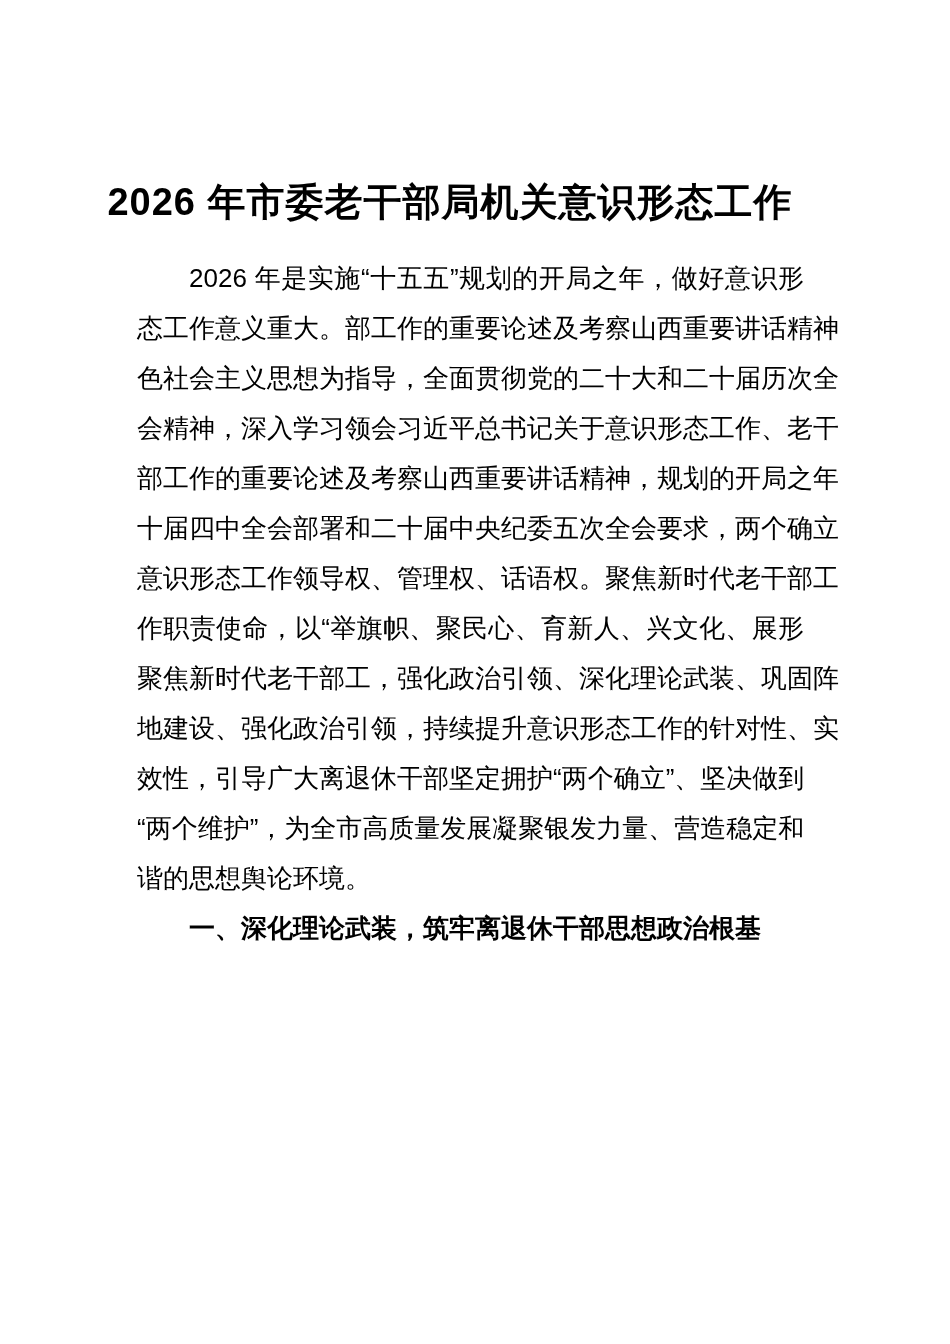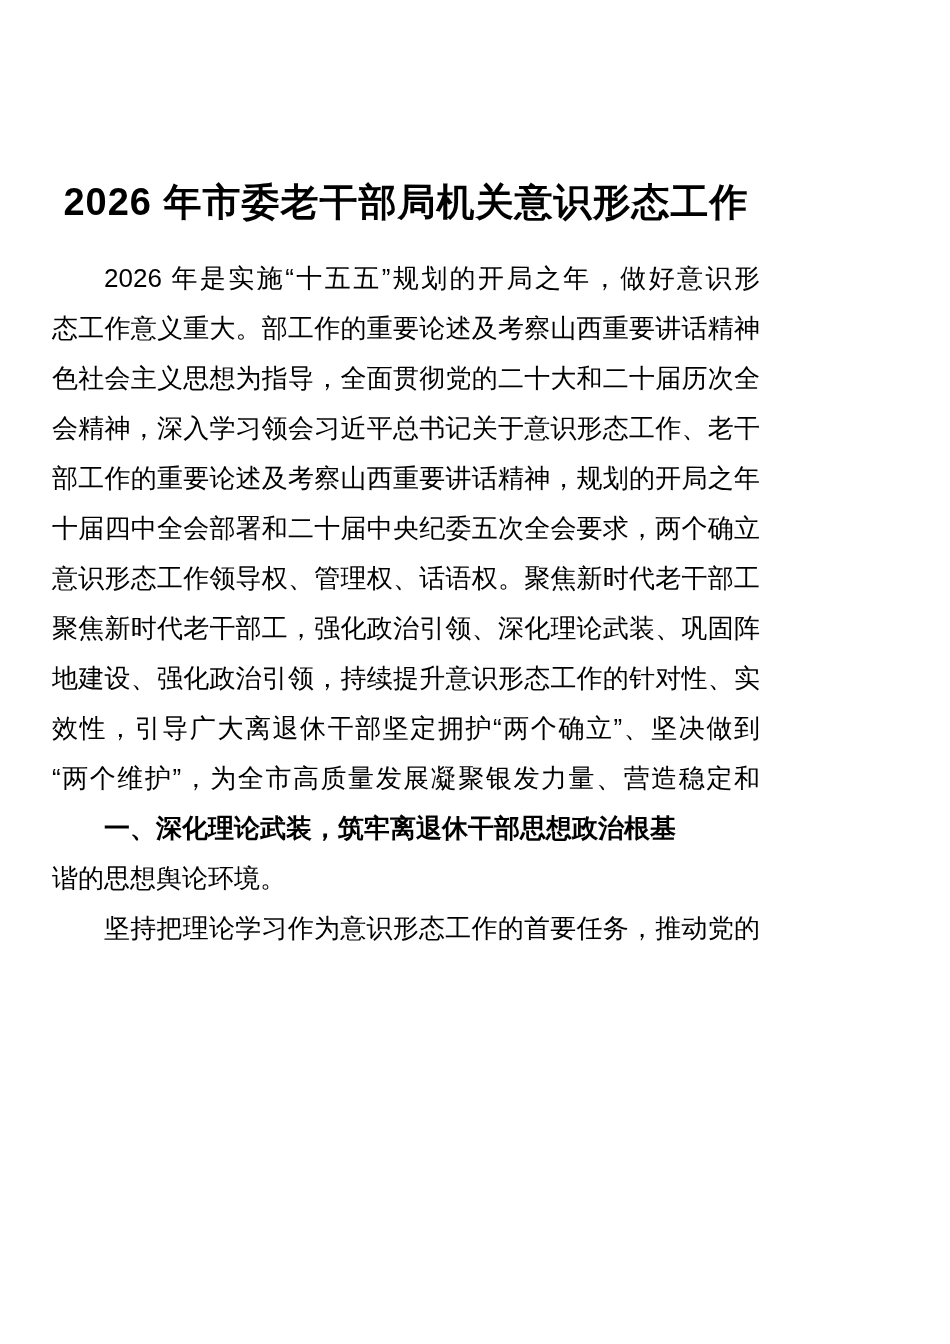--- a/index.html
+++ b/index.html
@@ -11,21 +11,21 @@
     width: 950px;
     height: 1344px;
     color: #000000;
     font-family: "Liberation Sans", "DejaVu Sans", sans-serif;
     overflow: hidden;
   }
   .page {
     box-sizing: border-box;
     width: 950px;
     height: 1344px;
-    padding: 162px 120px 0 52px;
+    padding: 162px 120px 0 96px;
     background: #ffffff;
   }
   .title {
     margin: 0;
     width: 708px;
     font-size: 38px;
     font-weight: 700;
     text-align: center;
     letter-spacing: 1px;
   }
@@ -36,20 +36,21 @@
   .content {
     margin-top: 11px;
     width: 708px;
     font-size: 26px;
     font-weight: 400;
   }
   .line {
     height: 50px;
     line-height: 50px;
     white-space: nowrap;
+    margin-left: 41px;
   }
   .just {
     text-align: justify;
     text-align-last: justify;
   }
   .indent {
     text-indent: 52px;
   }
   .heading {
     font-weight: 700;
@@ -65,22 +66,22 @@
   </h1>
 
   <div class="content">
     <div class="line just indent">2026 年是实施“十五五”规划的开局之年，做好意识形</div>
     <div class="line just">态工作意义重大。部工作的重要论述及考察山西重要讲话精神</div>
     <div class="line just">色社会主义思想为指导，全面贯彻党的二十大和二十届历次全</div>
     <div class="line just">会精神，深入学习领会习近平总书记关于意识形态工作、老干</div>
     <div class="line just">部工作的重要论述及考察山西重要讲话精神，规划的开局之年</div>
     <div class="line just">十届四中全会部署和二十届中央纪委五次全会要求，两个确立</div>
     <div class="line just">意识形态工作领导权、管理权、话语权。聚焦新时代老干部工</div>
+    <div class="line just">作职责使命，以“举旗帜、聚民心、育新人、兴文化、展形</div>
     <div class="line just">聚焦新时代老干部工，强化政治引领、深化理论武装、巩固阵</div>
     <div class="line just">地建设、强化政治引领，持续提升意识形态工作的针对性、实</div>
     <div class="line just">效性，引导广大离退休干部坚定拥护“两个确立”、坚决做到</div>
     <div class="line just">“两个维护”，为全市高质量发展凝聚银发力量、营造稳定和</div>
+    <div class="line">谐的思想舆论环境。</div>
     <div class="line indent heading">一、深化理论武装，筑牢离退休干部思想政治根基</div>
-    <div class="line">谐的思想舆论环境。</div>
-    <div class="line just indent">坚持把理论学习作为意识形态工作的首要任务，推动党的</div>
   </div>
 
 </main>
 
 </body></html>

